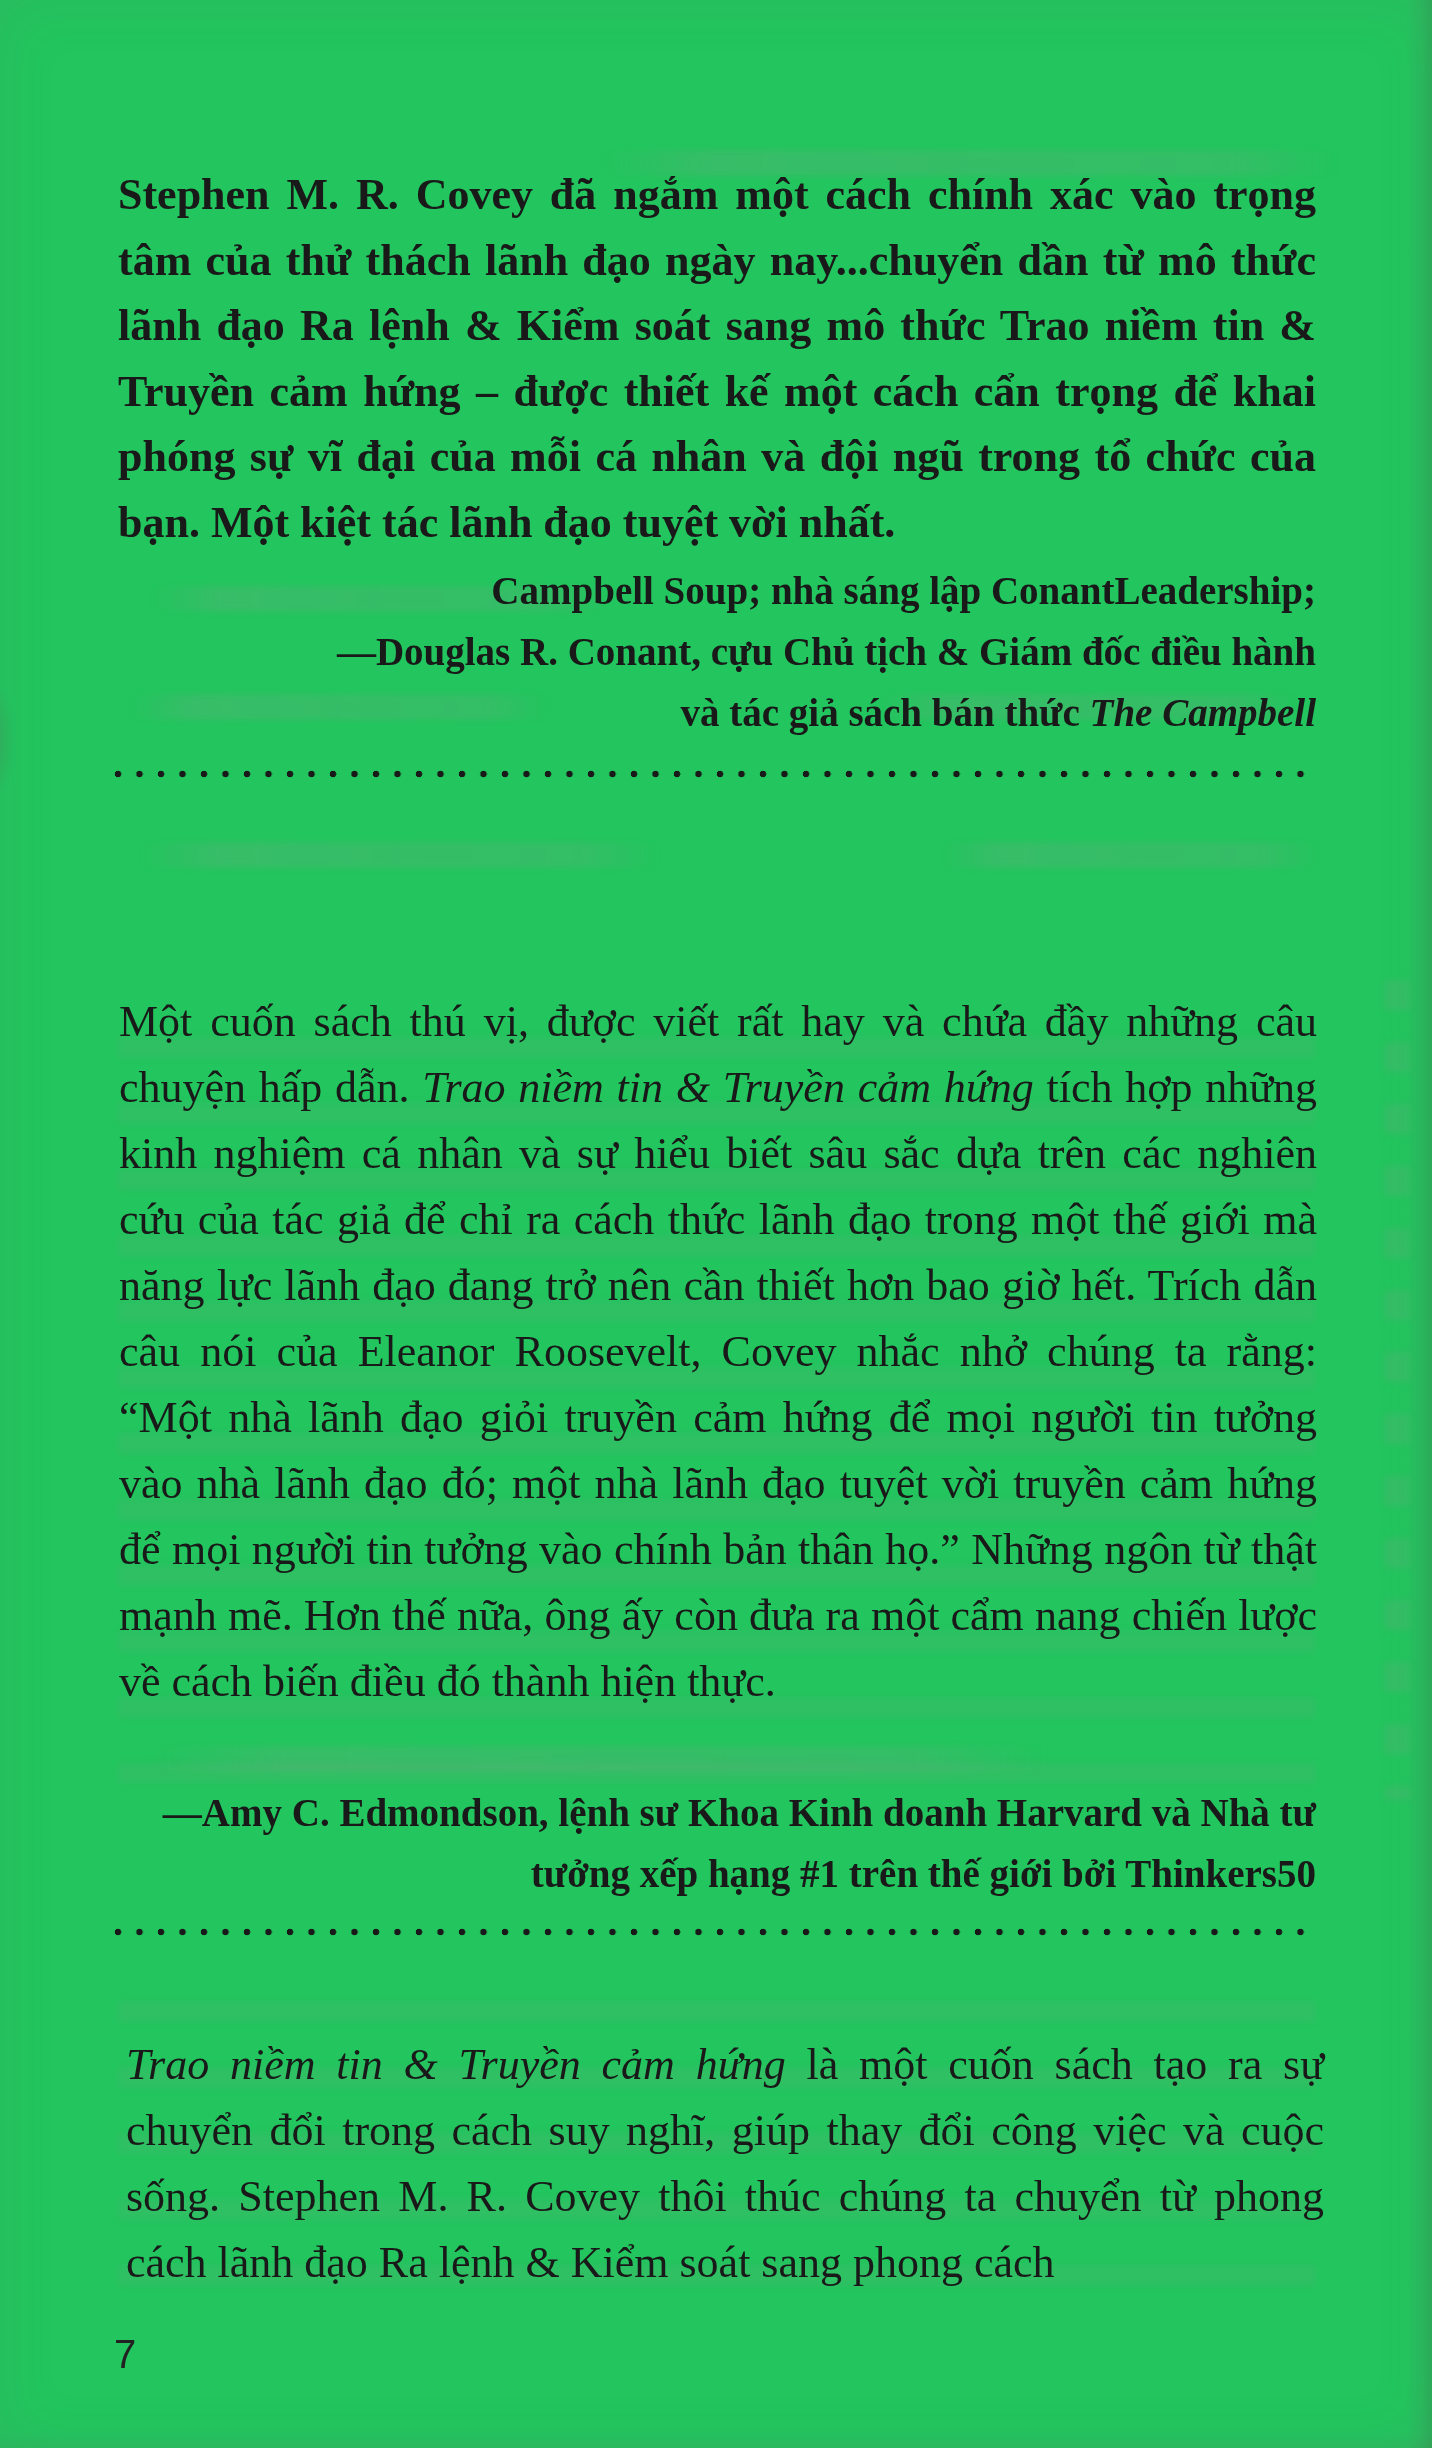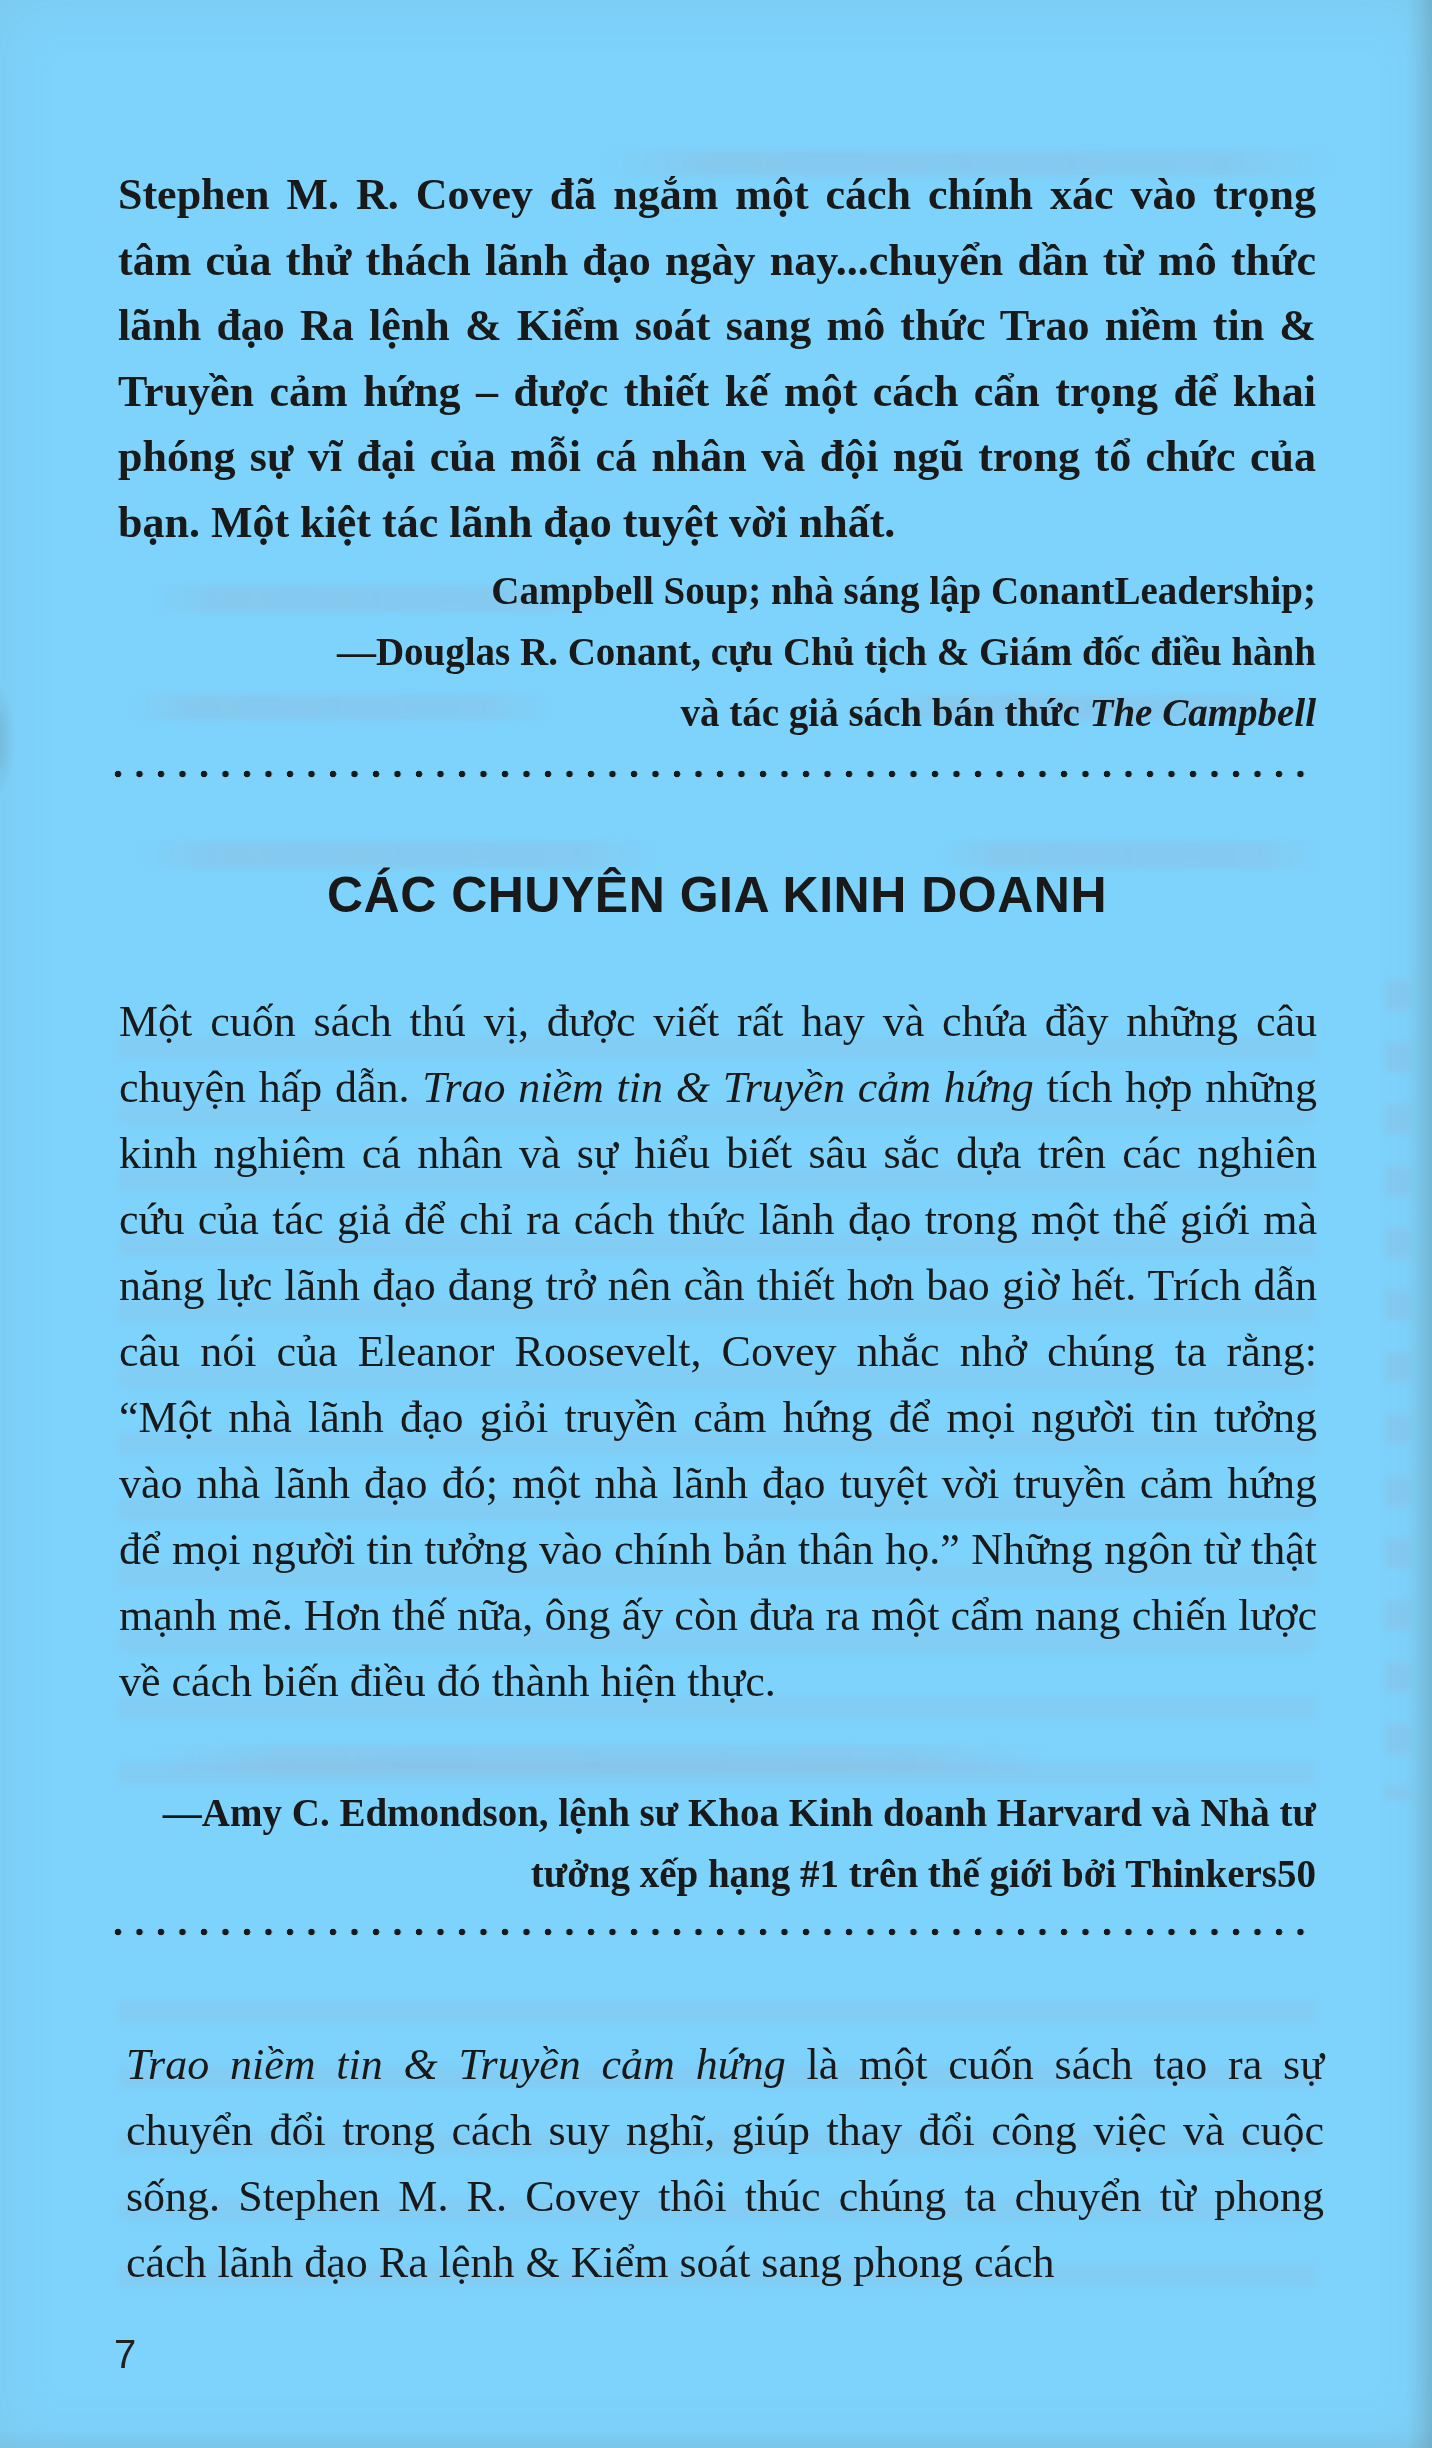--- a/index.html
+++ b/index.html
@@ -1,20 +1,20 @@
 <!DOCTYPE html>
 <html><head>
 <meta charset="utf-8">
 <style>
   html,body{margin:0;padding:0;background:#e9e7e4;}
   .page{
     position:relative;
     width:1432px;height:2448px;
     margin:0 auto;
-    background:#7dd3fc;
+    background:#22c55e;
     overflow:hidden;
     font-family:"Liberation Serif", serif;
     color:#191919;
     box-shadow:inset 0 0 60px rgba(120,110,105,0.10);
   }
   
   .edge-right{
     position:absolute;top:0;right:0;width:26px;height:100%;
     background:linear-gradient(to right, rgba(0,0,0,0) 0%, rgba(90,85,80,0.10) 60%, rgba(70,65,60,0.18) 100%);
   }
@@ -118,21 +118,20 @@
   <p class="quote1">Stephen M. R. Covey đã ngắm một cách chính xác vào trọng tâm của thử thách lãnh đạo ngày nay...chuyển dần từ mô thức lãnh đạo Ra lệnh &amp; Kiểm soát sang mô thức Trao niềm tin &amp; Truyền cảm hứng – được thiết kế một cách cẩn trọng để khai phóng sự vĩ đại của mỗi cá nhân và đội ngũ trong tổ chức của bạn. Một kiệt tác lãnh đạo tuyệt vời nhất.</p>
 
   <div class="attrib1">
     <div>Campbell Soup; nhà sáng lập ConantLeadership;</div>
     <div>—Douglas R. Conant, cựu Chủ tịch &amp; Giám đốc điều hành</div>
     <div><span>và tác giả sách bán thức </span><span class="it">The Campbell</span></div>
   </div>
 
   <div class="dots one"></div>
 
-  <h2 class="heading">CÁC CHUYÊN GIA KINH DOANH</h2>
 
   <p class="quote2"><span>Một cuốn sách thú vị, được viết rất hay và chứa đầy những câu chuyện hấp dẫn. </span><span class="it">Trao niềm tin &amp; Truyền cảm hứng</span><span> tích hợp những kinh nghiệm cá nhân và sự hiểu biết sâu sắc dựa trên các nghiên cứu của tác giả để chỉ ra cách thức lãnh đạo trong một thế giới mà năng lực lãnh đạo đang trở nên cần thiết hơn bao giờ hết. Trích dẫn câu nói của Eleanor Roosevelt, Covey nhắc nhở chúng ta rằng: “Một nhà lãnh đạo giỏi truyền cảm hứng để mọi người tin tưởng vào nhà lãnh đạo đó; một nhà lãnh đạo tuyệt vời truyền cảm hứng để mọi người tin tưởng vào chính bản thân họ.” Những ngôn từ thật mạnh mẽ. Hơn thế nữa, ông ấy còn đưa ra một cẩm nang chiến lược về cách biến điều đó thành hiện thực.</span></p>
 
   <div class="attrib2">
     <div>—Amy C. Edmondson, lệnh sư Khoa Kinh doanh Harvard và Nhà tư</div>
     <div>tưởng xếp hạng #1 trên thế giới bởi Thinkers50</div>
   </div>
 
   <div class="dots two"></div>
 

